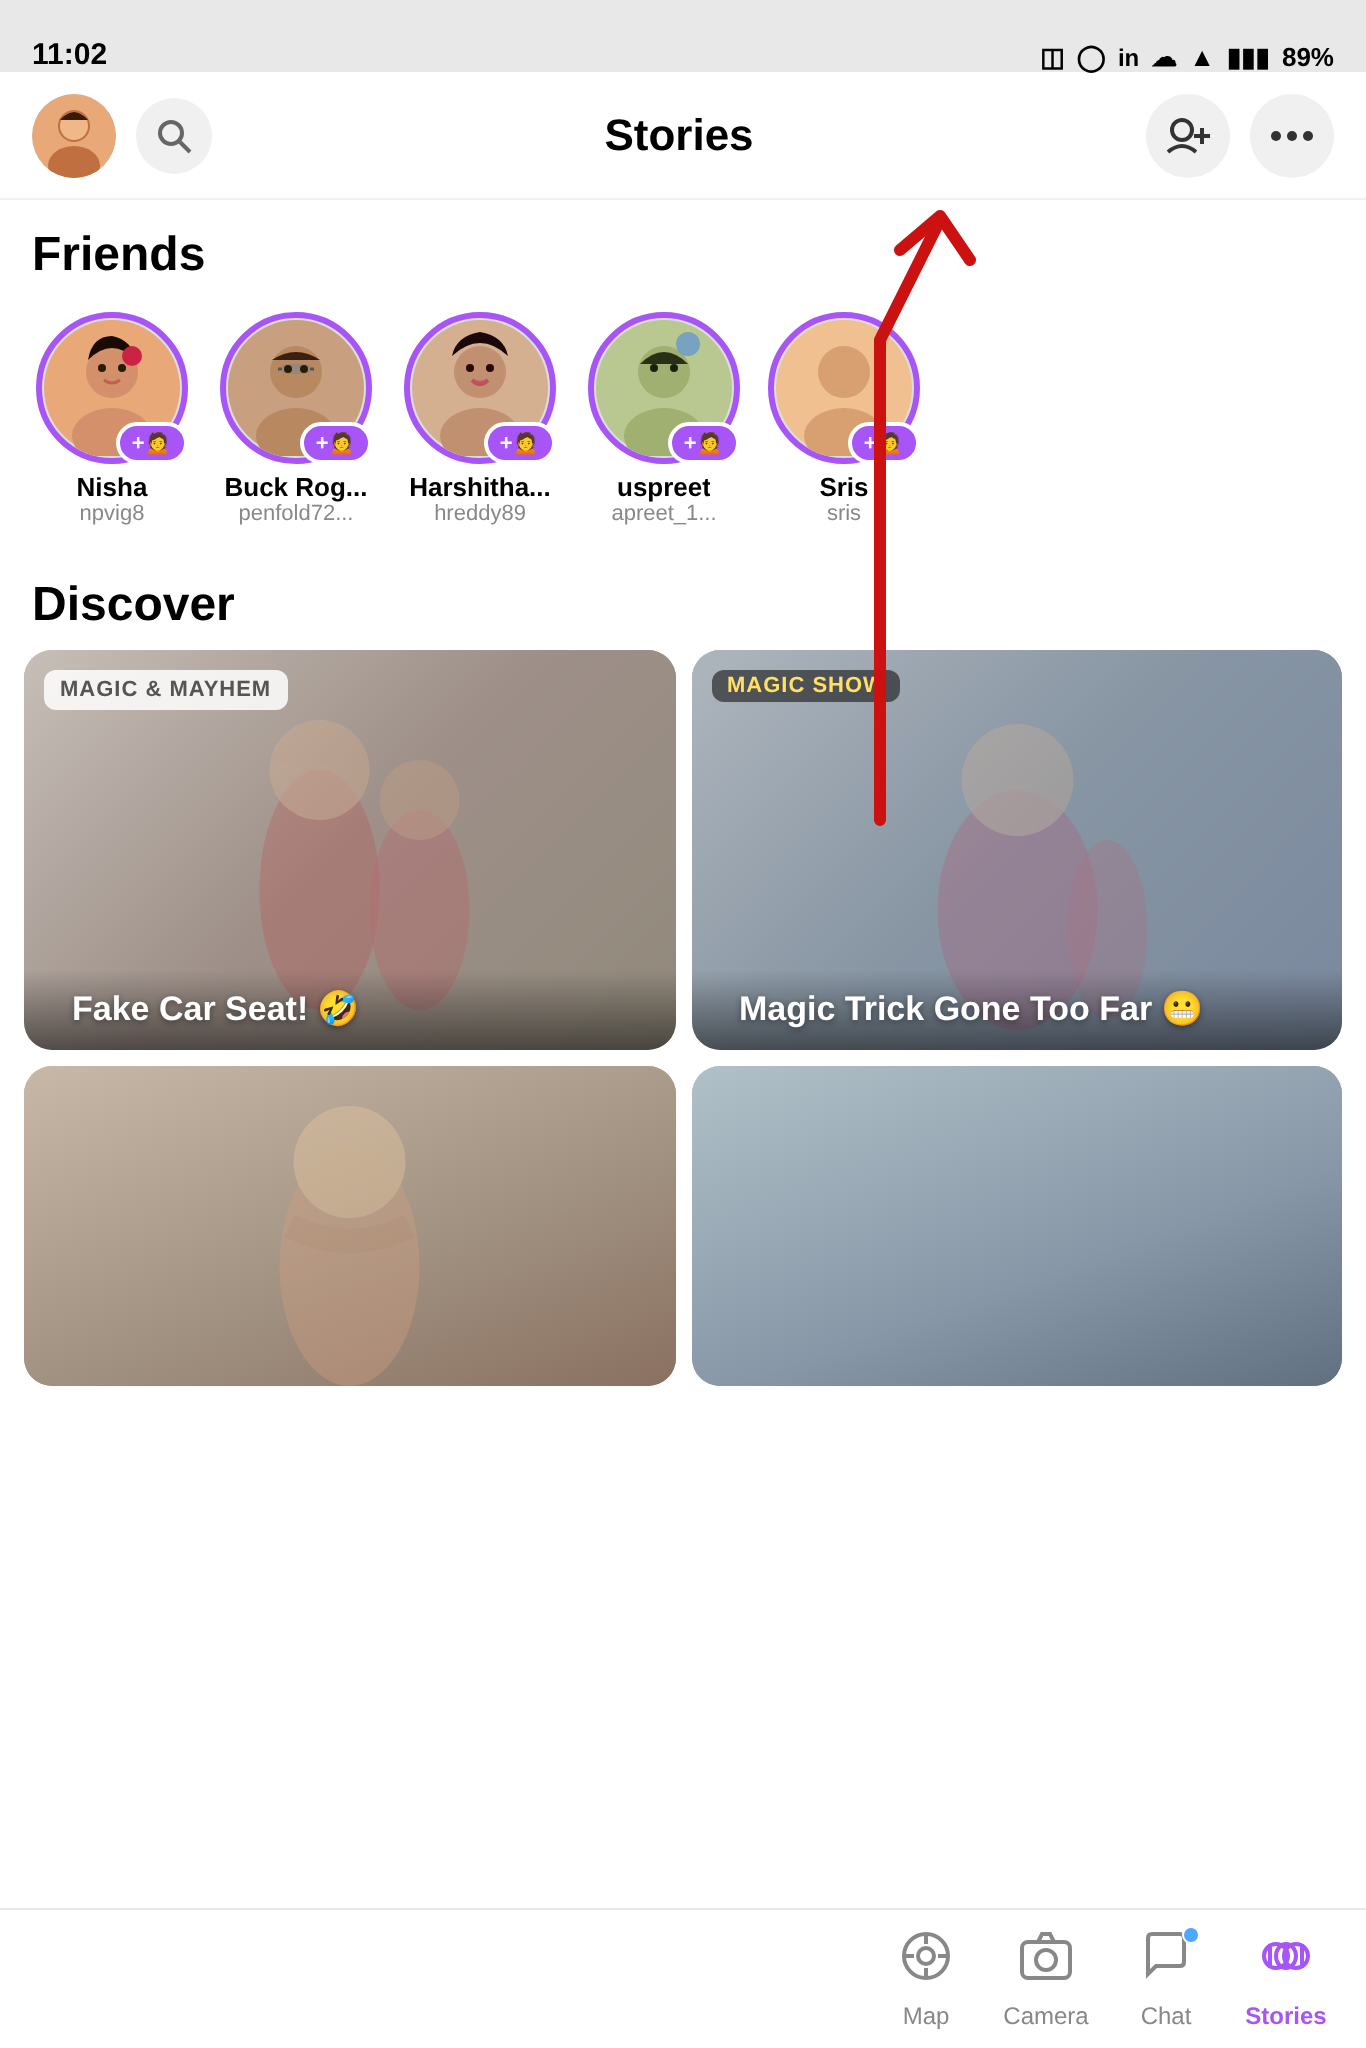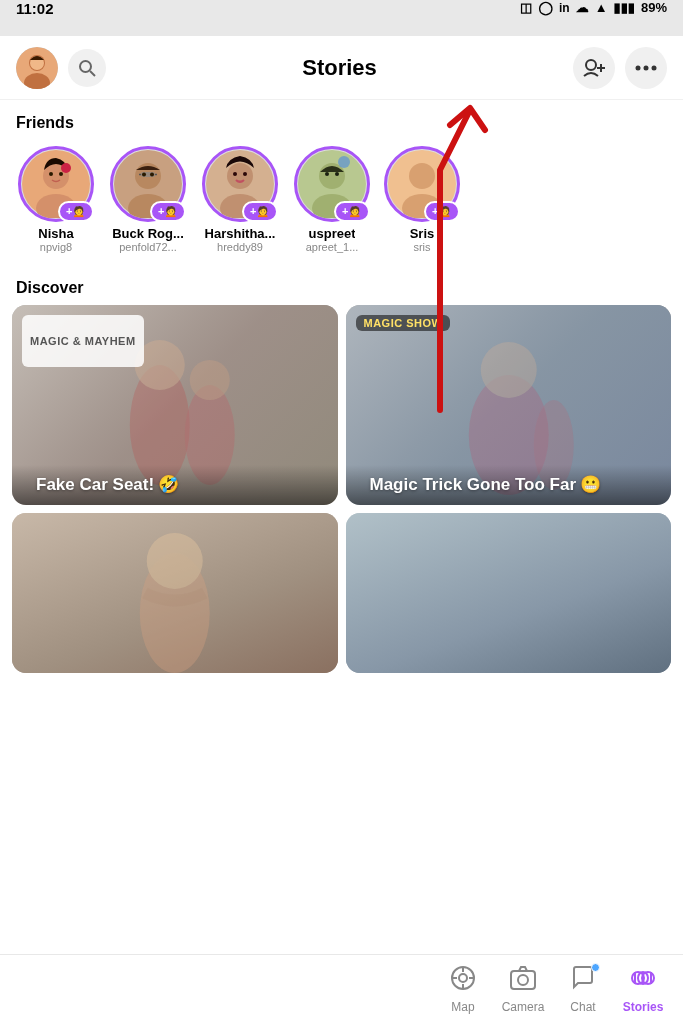--- a/index.html
+++ b/index.html
@@ -11,21 +11,21 @@
       background: #fff;
       overflow: hidden;
       position: relative;
     }
 
     
     .status-bar {
       background: #e8e8e8;
       height: 36px;
       display: flex;
-      align-items: flex-start;
+      align-items: flex-end;
       justify-content: space-between;
       padding: 0 16px;
       font-size: 14px;
       font-weight: 600;
     }
     .status-time { font-weight: 700; font-size: 15px; }
     .status-icons { display: flex; align-items: center; gap: 6px; font-size: 13px; }
 
     
     .top-nav {
@@ -67,21 +67,21 @@
     
     .main-content {
       background: #fff;
       overflow-y: auto;
       height: calc(1024px - 36px - 64px - 70px);
       padding: 0 0 10px 0;
     }
 
     
     .section-header {
-      font-size: 16px;
+      font-size: 24px;
       font-weight: 800;
       color: #000;
       padding: 14px 16px 8px 16px;
     }
 
     
     .friends-row {
       display: flex;
       flex-direction: row;
       overflow-x: auto;
@@ -181,21 +181,21 @@
       position: relative;
     }
     .card-bg-2 {
       background: linear-gradient(135deg, #a0a0a0 0%, #777 40%, #888 100%);
     }
     .card-badge {
       position: absolute;
       top: 10px; left: 10px;
       background: rgba(255,255,255,0.85);
       border-radius: 6px;
-      padding: 20px 8px;
+      padding: 4px 8px;
       font-size: 11px;
       font-weight: 700;
       color: #555;
       letter-spacing: 0.5px;
     }
     .card-badge-2 {
       position: absolute;
       top: 10px; left: 10px;
       background: rgba(20,20,20,0.6);
       border-radius: 6px;

